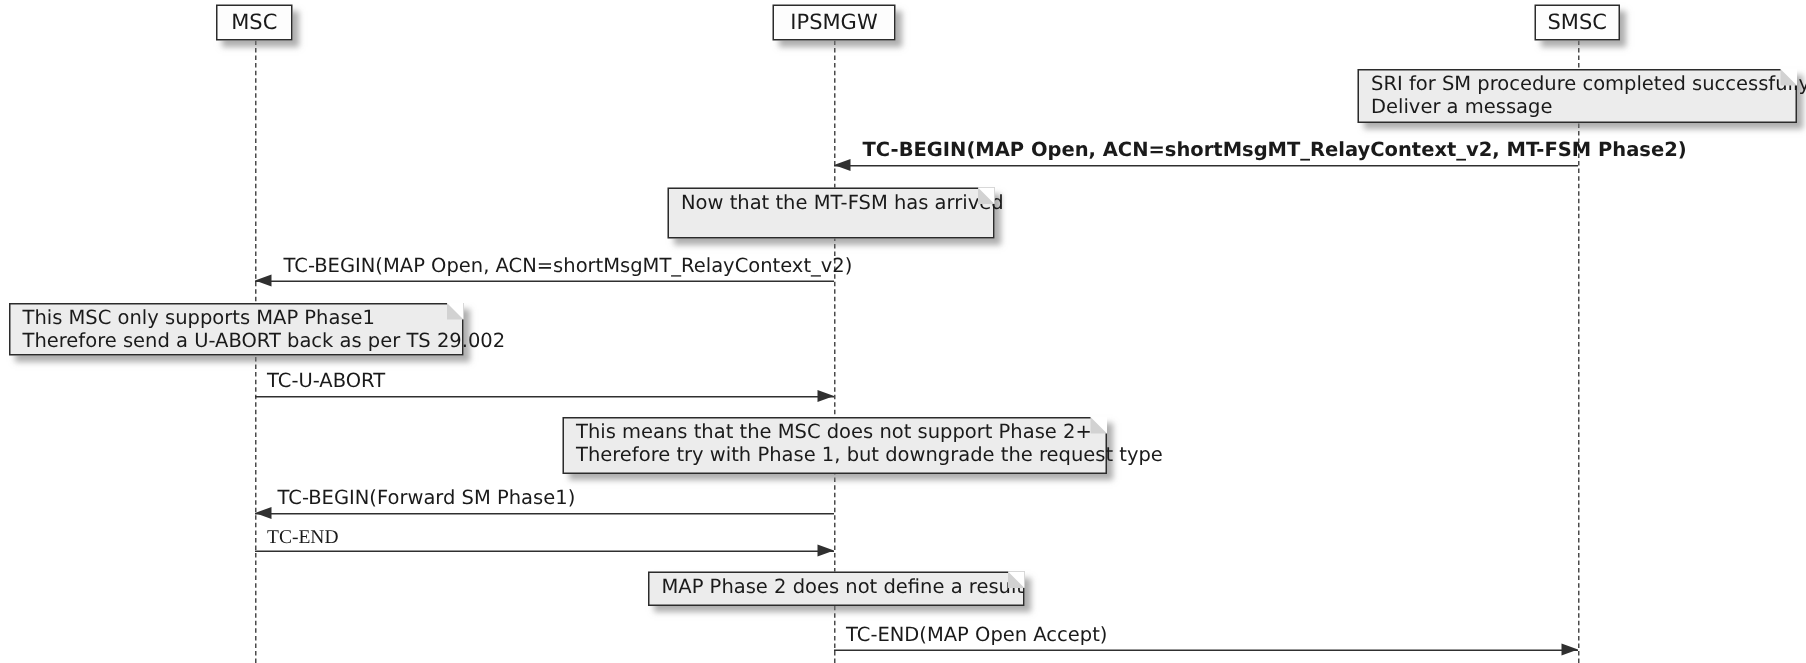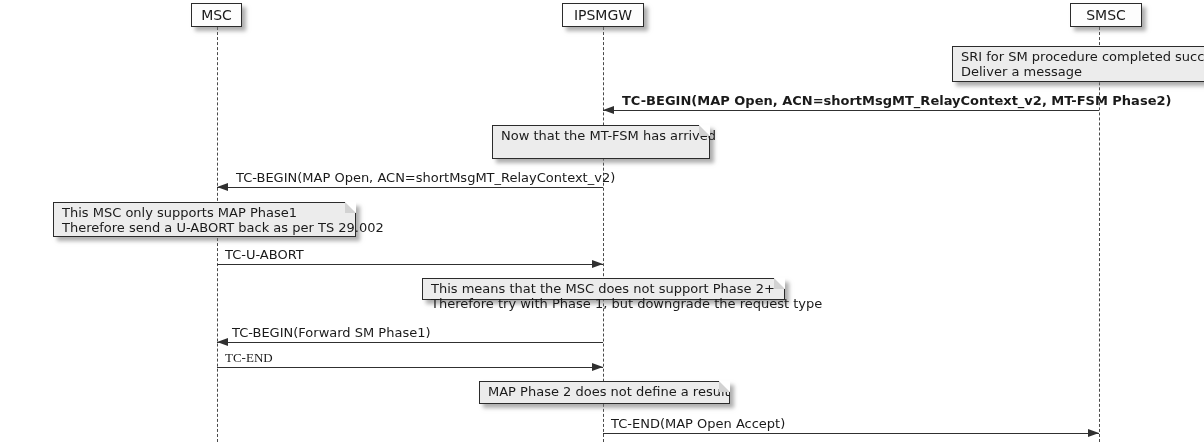--- a/index.html
+++ b/index.html
@@ -1,21 +1,21 @@
 <!DOCTYPE html>
 <html><head>
 <meta charset="utf-8">
 <style>
   html,body{margin:0;padding:0;background:#ffffff;}
   body{
     width:1204px;height:442px;position:relative;overflow:hidden;
     font-family:"DejaVu Sans","Liberation Sans",sans-serif;
     color:var(--text,#1a1a1a);
   }
-  #diagram{position:absolute;inset:0;margin-left:47px;}
+  #diagram{position:absolute;inset:0;}
   .participant{
     position:absolute;box-sizing:border-box;
     background:var(--part-fill,#fdfdfd);
     border:1.5px solid var(--border,#2b2b2b);
     box-shadow:4px 4px 4px rgba(120,120,120,0.6);
     display:flex;align-items:center;justify-content:center;
     font-size:14px;white-space:nowrap;
   }
   .lifeline{
     position:absolute;width:0;bottom:0;
@@ -53,42 +53,42 @@
   <div class="participant" style="left: 144px; top: 3px; width: 51px; height: 24px;">
     <span>MSC</span>
   </div>
 
   <div class="lifeline" style="left: 556px; top: 27px;"></div>
   <div class="participant" style="left: 515px; top: 3px; width: 82px; height: 24px;">
     <span>IPSMGW</span>
   </div>
 
   <div class="lifeline" style="left: 1052px; top: 27px;"></div>
-  <div class="participant" style="left: 1023px; top: 3px; width: 72px; height: 24px;">
+  <div class="participant" style="left: 1023px; top: 3px; width: 57px; height: 24px;">
     <span>SMSC</span>
   </div>
 
   <div class="note" style="left: 905px; top: 46px; width: 293px; height: 36px;">
     <div class="fold"></div>
   <span class="note-line">SRI for SM procedure completed successfully</span>
       <span class="note-line">Deliver a message</span>
     </div>
 
   <div class="note" style="left: 445px; top: 125px; width: 218px; height: 34px;">
     <div class="fold"></div>
   <span class="note-line">Now that the MT-FSM has arrived</span>
     </div>
 
   <div class="note" style="left: 6px; top: 202px; width: 303px; height: 35px;">
     <div class="fold"></div>
   <span class="note-line">This MSC only supports MAP Phase1</span>
       <span class="note-line">Therefore send a U-ABORT back as per TS 29.002</span>
     </div>
 
-  <div class="note" style="left: 375px; top: 278px; width: 363px; height: 22px;">
+  <div class="note" style="left: 375px; top: 278px; width: 363px; height: 38px;">
     <div class="fold"></div>
   <span class="note-line">This means that the MSC does not support Phase 2+</span>
       <span class="note-line">Therefore try with Phase 1, but downgrade the request type</span>
     </div>
 
   <div class="note" style="left: 432px; top: 381px; width: 251px; height: 23px;">
     <div class="fold"></div>
   <span class="note-line">MAP Phase 2 does not define a result</span>
     </div>
 

